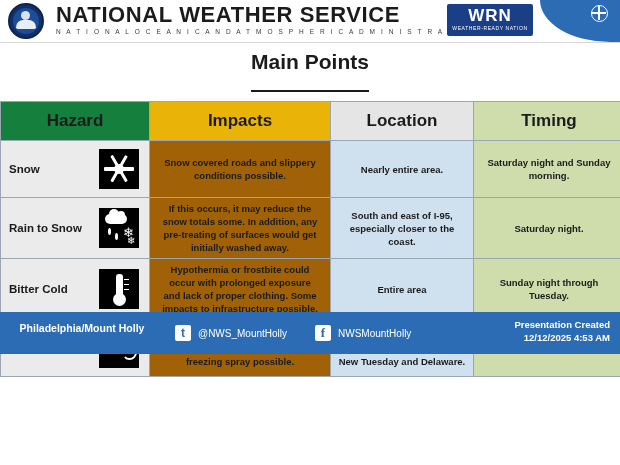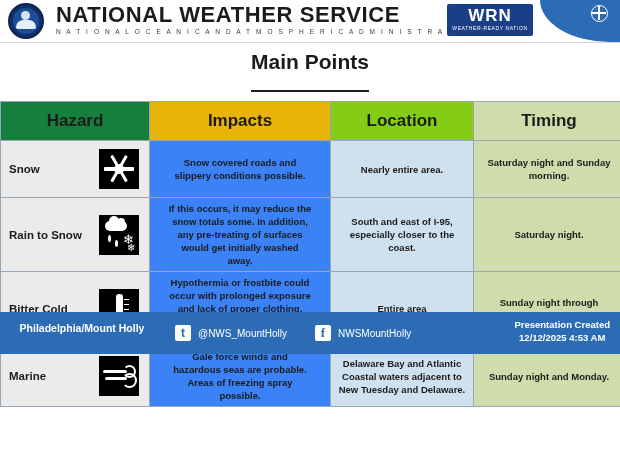--- a/index.html
+++ b/index.html
@@ -187,39 +187,39 @@
     height: 36px;
     font-size: 17px;
     font-weight: bold;
     color: #1b1b1b;
     border: 1px solid #9aa6b4;
     text-align: center;
     vertical-align: middle;
   }
   .th-hazard { background: #15803d; width: 146px; }
   .th-impacts { background: #eab308; width: 178px; }
-  .th-location { background: #84cc16; width: 140px; }
+  .th-location { background: #e5e5e5; width: 140px; }
   .th-timing { background: #cfdcab; width: 148px; }
 
   .tbl td {
     border: 1px solid #9aa6b4;
     vertical-align: middle;
   }
   .td-hazard {
     background: #ebebeb;
     padding: 0;
   }
   .td-impacts {
-    background: #3b82f6;
+    background: #a16207;
     text-align: center;
     font-size: 9.5px;
     font-weight: bold;
     color: #1b1b1b;
     line-height: 13px;
-    padding: 4px 18px;
+    padding: 4px 12px;
   }
   .td-location {
     background: #cfe0ef;
     text-align: center;
     font-size: 9.5px;
     font-weight: bold;
     color: #1b1b1b;
     line-height: 13px;
     padding: 4px 6px;
   }
@@ -410,21 +410,21 @@
     font-family: "Liberation Serif", serif;
   }
   .social .handle {
     font-size: 10px;
     color: #ffffff;
   }
   .footer .presentation {
     position: absolute;
     right: 10px;
     top: 7px;
-    text-align: center;
+    text-align: right;
   }
   .footer .presentation .p1 {
     font-size: 9.5px;
     font-weight: bold;
   }
   .footer .presentation .p2 {
     font-size: 9.5px;
     font-weight: bold;
     margin-top: 2px;
   }

